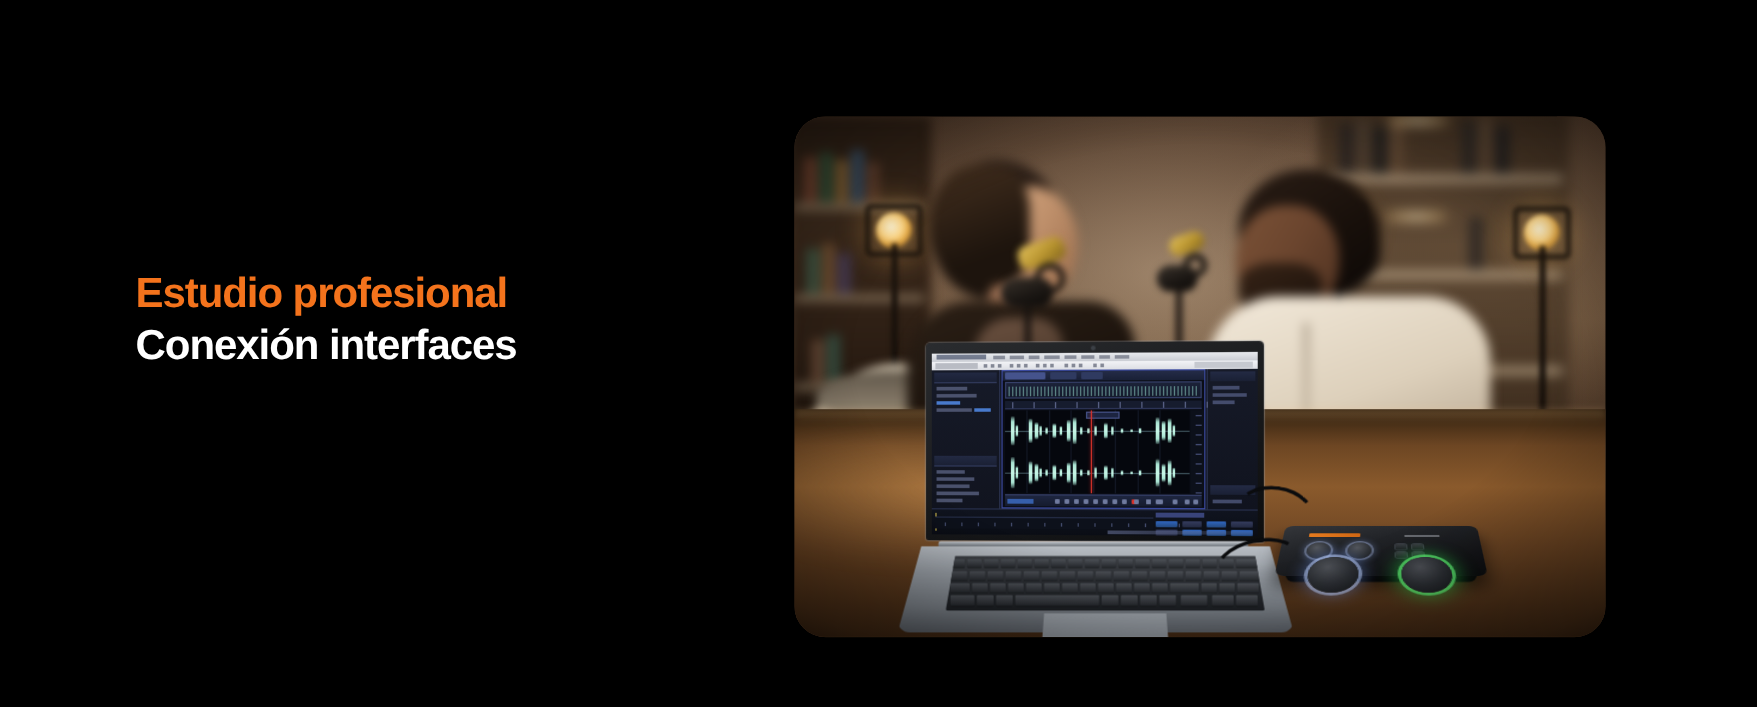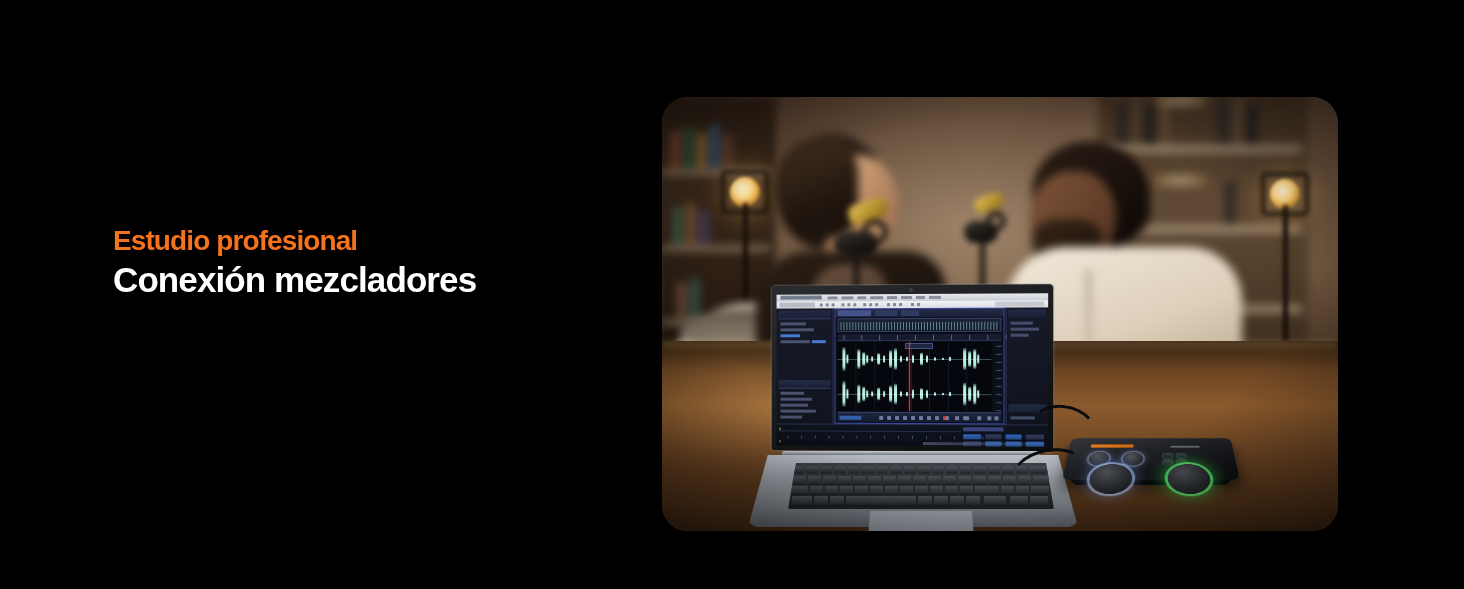--- a/index.html
+++ b/index.html
@@ -16,21 +16,21 @@
     background:#000000;
   }
 
   
   .copy {
     position:absolute;
     left:113px; top:224px;
     width:470px;
   }
   .eyebrow {
-    font-size:28px;
+    font-size:35px;
     font-weight:bold;
     line-height:1.18;
     letter-spacing:-0.9px;
     color:#F4731C;
     white-space:nowrap;
   }
   .headline {
     font-size:35px;
     font-weight:bold;
     line-height:1.18;
@@ -558,21 +558,21 @@
     pointer-events:none;
   }
 </style>
 </head>
 <body>
 
 <div class="page">
 
   <div class="copy">
     <div class="eyebrow">Estudio profesional</div>
-    <div class="headline">Conexión mezcladores</div>
+    <div class="headline">Conexión interfaces</div>
   </div>
 
   <div class="photo">
 
     <div class="wall"></div>
     <div class="wall-panel"></div>
     <div class="wall-panel2"></div>
 
     <div class="shelf-left">
       <div class="bar" style="top:72px;"></div>

